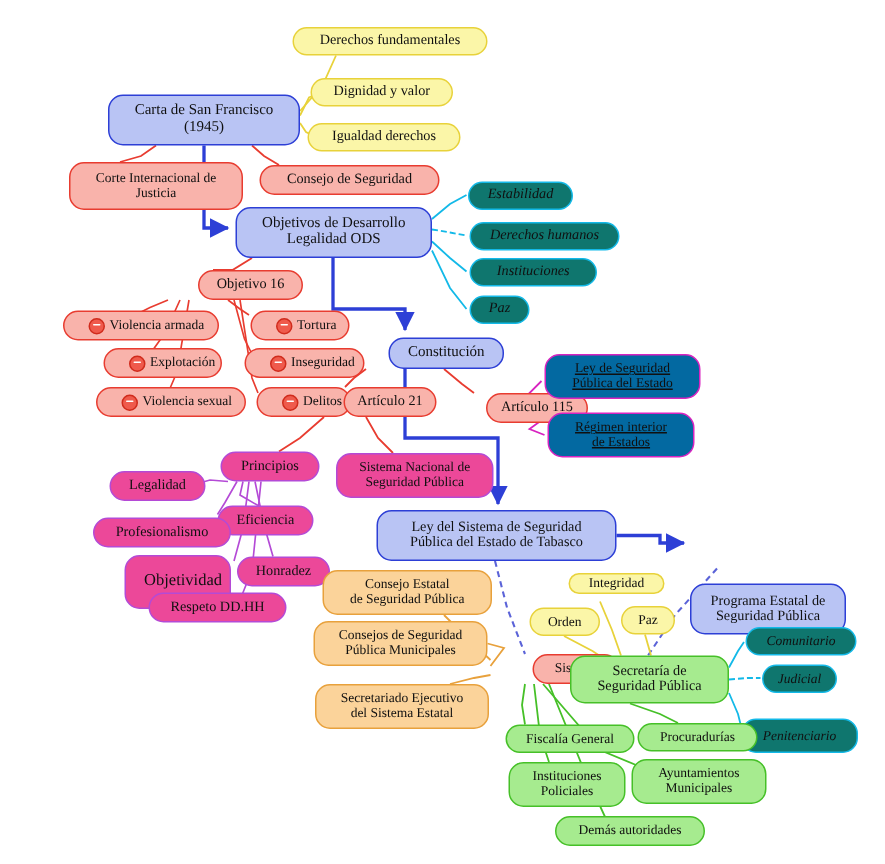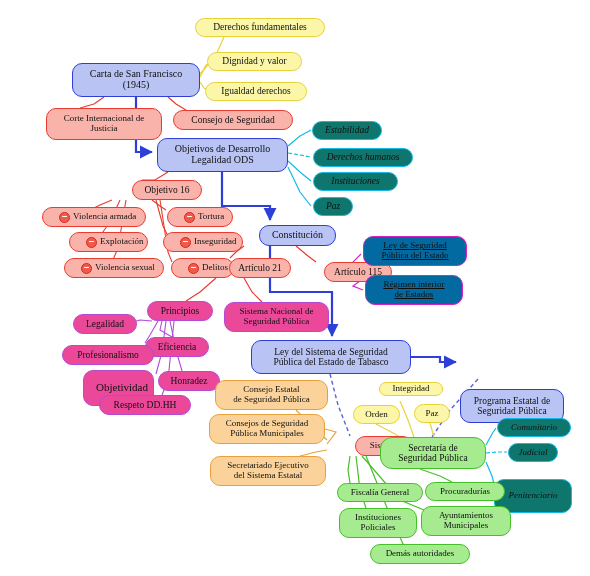--- a/index.html
+++ b/index.html
@@ -403,37 +403,37 @@
       <div class="node n-yellow" style="left: 414px; top: 404px; width: 36px; height: 19px; font-size: 9px;">
         <span>
           <span class="lbl">Paz</span>
         </span>
       </div>
       <div class="node n-red" style="left: 327px; top: 436px; width: 58px; height: 20px; font-size: 9px;">
         <span>
           <span class="lbl">Sistema</span>
         </span>
       </div>
-      <div class="node n-green" style="left: 380px; top: 437px; width: 106px; height: 32px; font-size: 9.5px; border-radius: 12px;">
+      <div class="node n-green" style="left: 380px; top: 437px; width: 106px; height: 32px; font-size: 9.5px;">
         <span>
           <span class="lbl">Secretaría de</span>
           <span class="lbl">Seguridad Pública</span>
         </span>
       </div>
       <div class="node n-cyan" style="left: 497px; top: 418px; width: 74px; height: 19px; font-size: 9px;">
         <span>
           <span class="lbl">Comunitario</span>
         </span>
       </div>
       <div class="node n-cyan" style="left: 508px; top: 443px; width: 50px; height: 19px; font-size: 9px;">
         <span>
           <span class="lbl">Judicial</span>
         </span>
       </div>
-      <div class="node n-cyan" style="left: 494px; top: 479px; width: 78px; height: 34px; font-size: 9px;">
+      <div class="node n-cyan" style="left: 494px; top: 479px; width: 78px; height: 23px; font-size: 9px;">
         <span>
           <span class="lbl">Penitenciario</span>
         </span>
       </div>
       <div class="node n-green" style="left: 337px; top: 483px; width: 86px; height: 19px; font-size: 9px;">
         <span>
           <span class="lbl">Fiscalía General</span>
         </span>
       </div>
       <div class="node n-green" style="left: 425px; top: 482px; width: 80px; height: 19px; font-size: 9px;">

